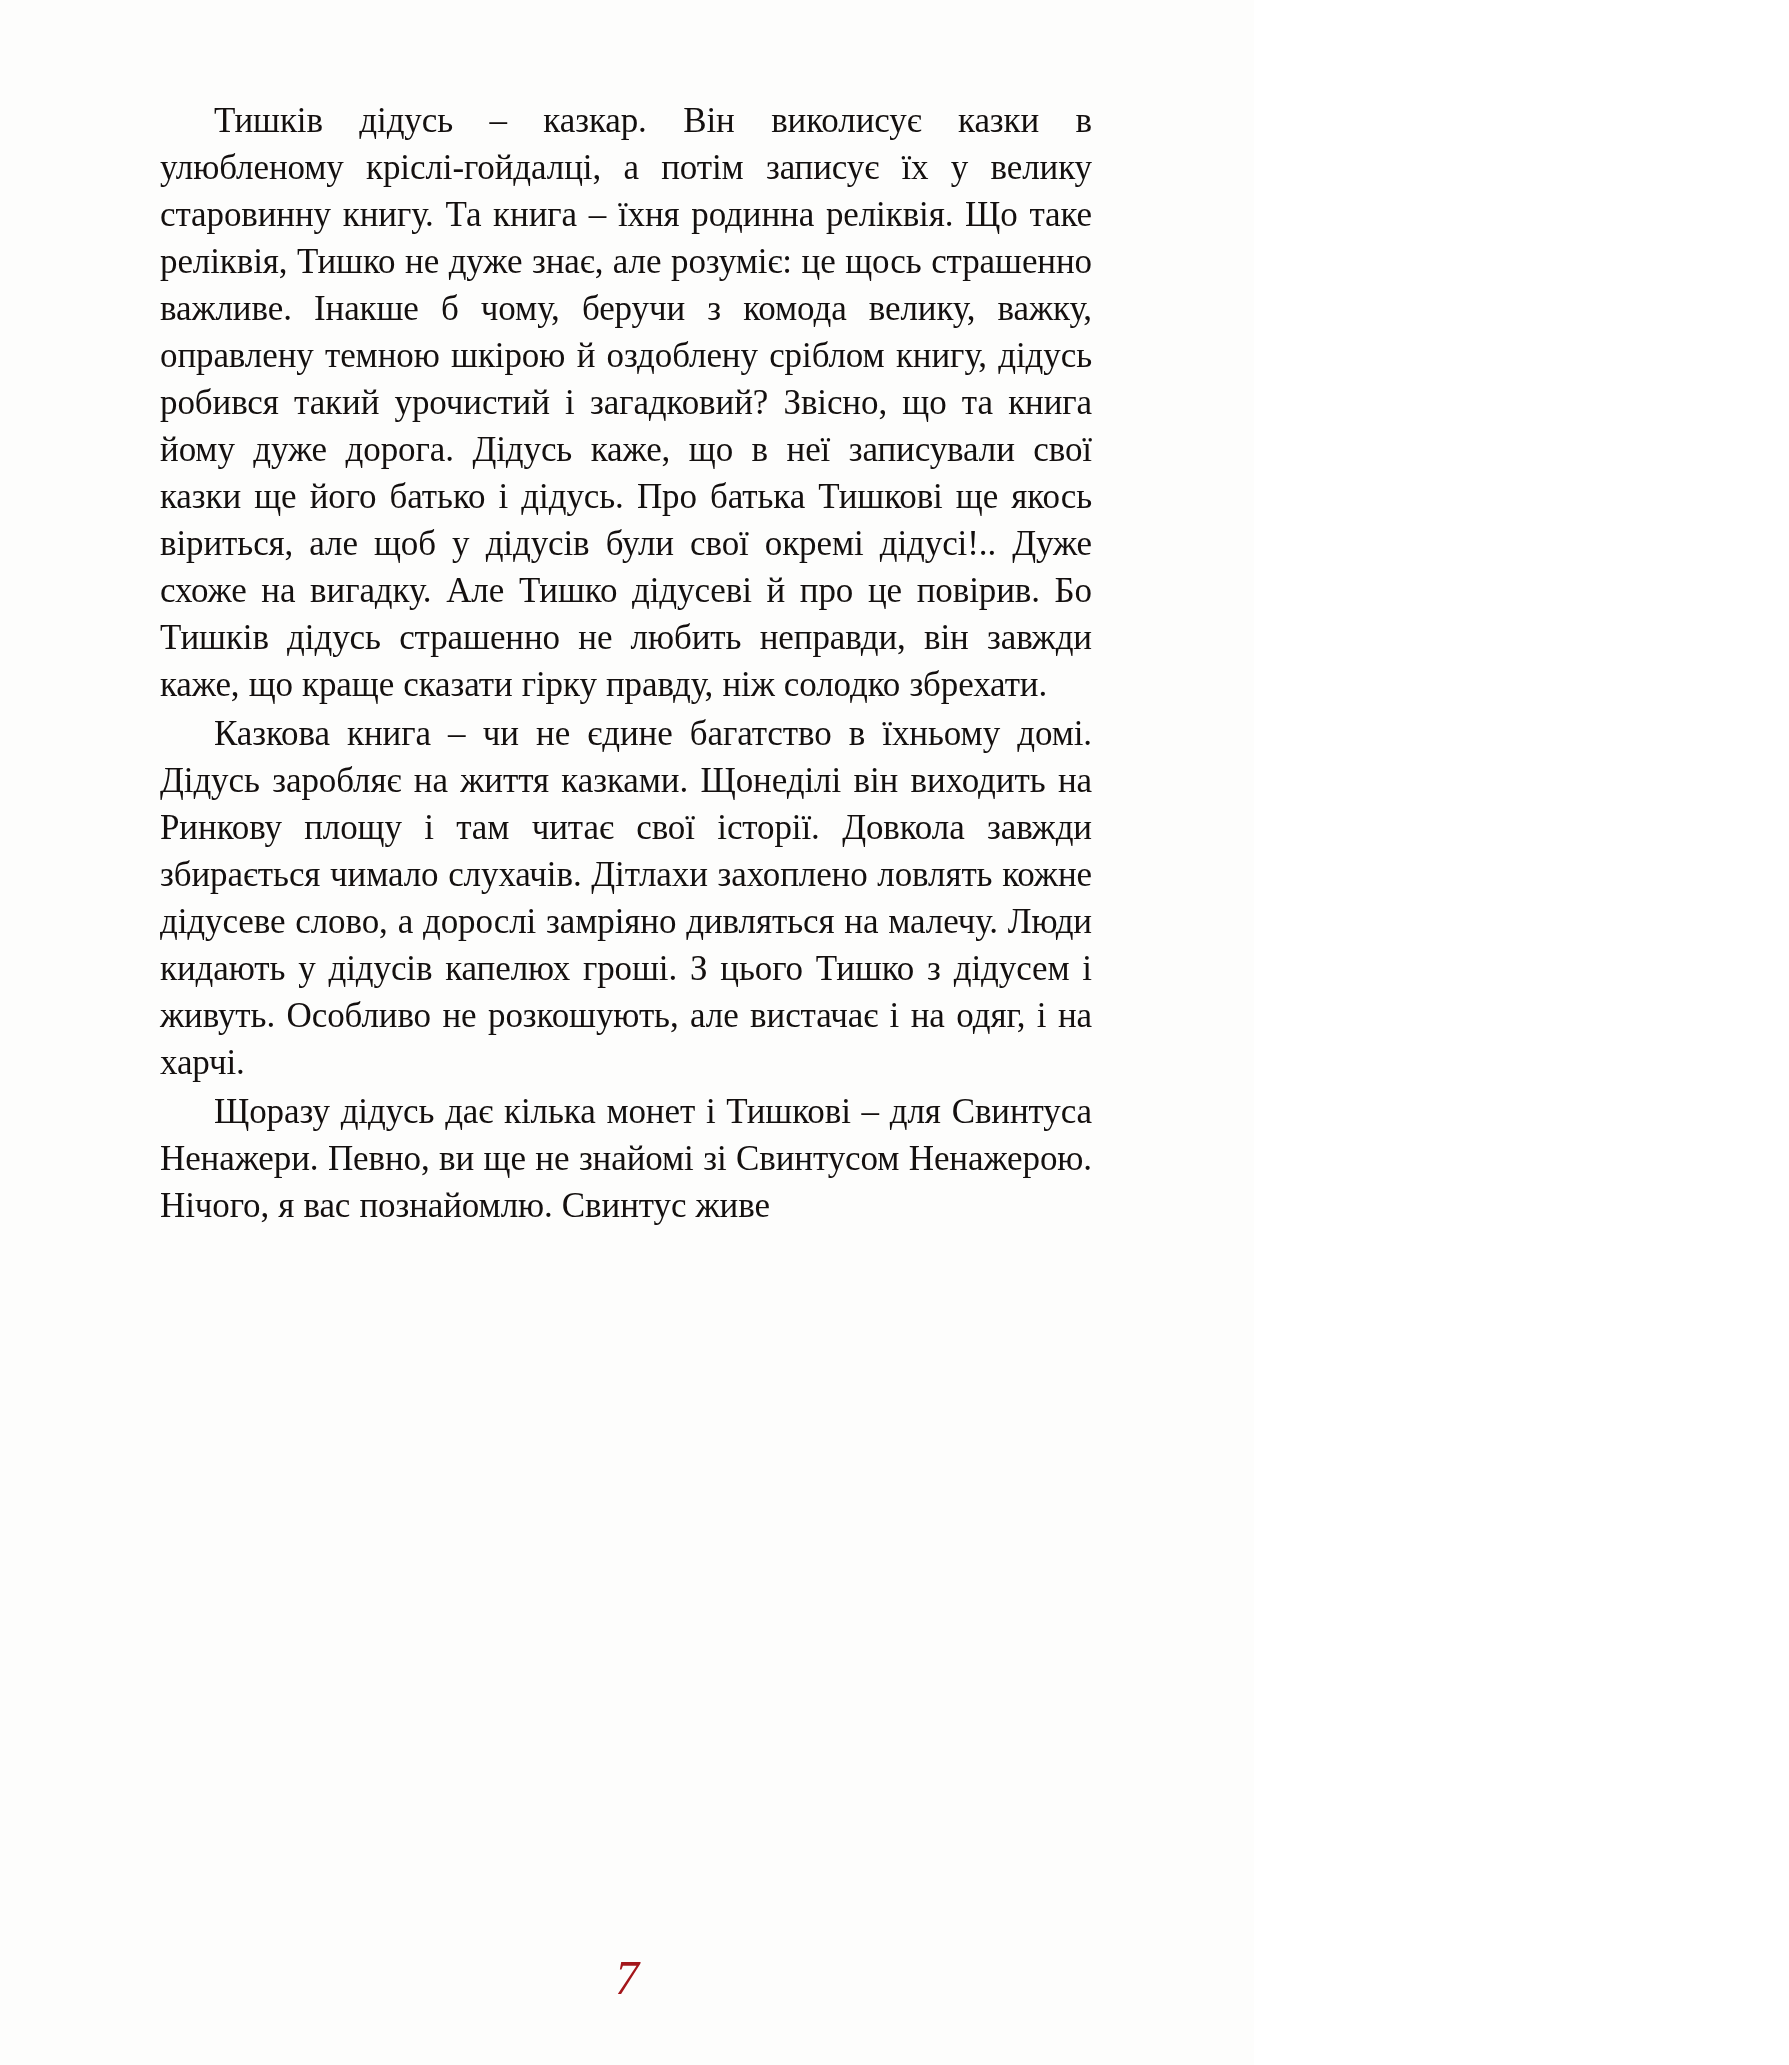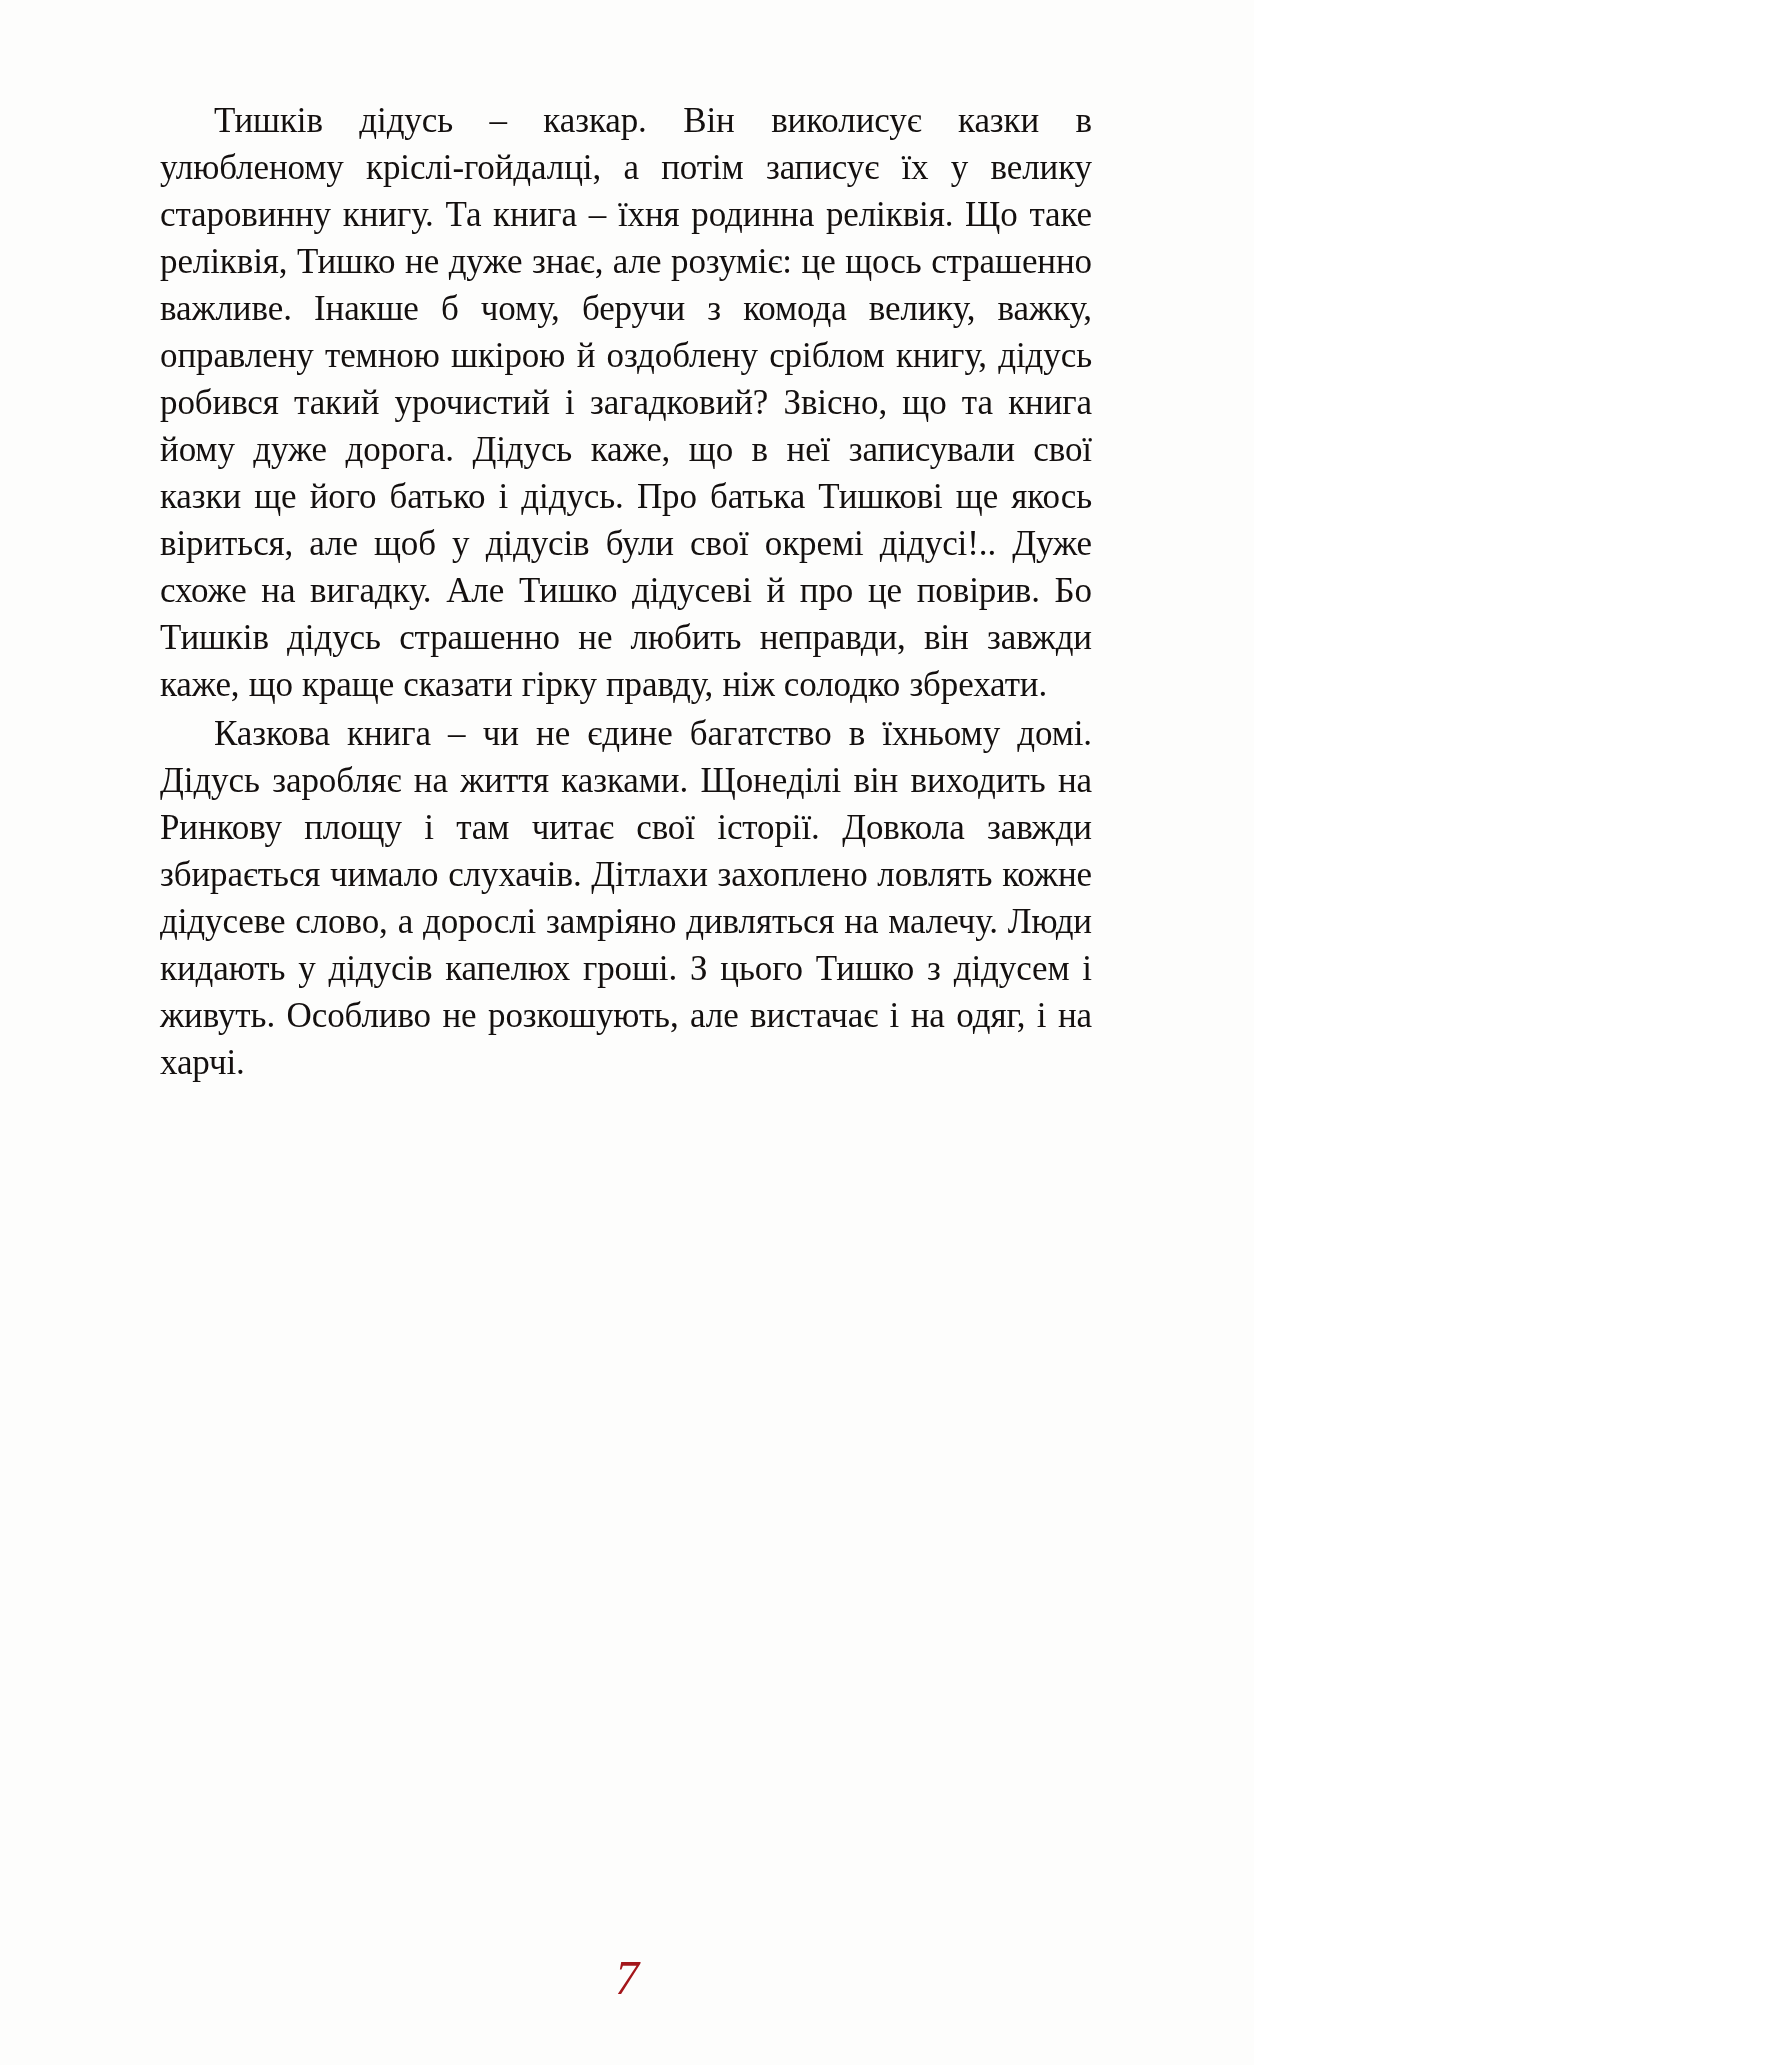--- a/index.html
+++ b/index.html
@@ -66,19 +66,20 @@
 </style>
 </head>
 <body>
 
 <div id="page">
   <div id="page-sheet">
 
     <div id="text-block">
       <p class="body-par">Тишків дідусь – казкар. Він виколисує казки в улюбленому кріслі-гойдалці, а потім записує їх у велику старовинну книгу. Та книга – їхня родинна реліквія. Що таке реліквія, Тишко не дуже знає, але розуміє: це щось страшенно важливе. Інакше б чому, беручи з комода велику, важку, оправлену темною шкірою й оздоблену сріблом книгу, дідусь робився такий урочистий і загадковий? Звісно, що та книга йому дуже дорога. Дідусь каже, що в неї записували свої казки ще його батько і дідусь. Про батька Тишкові ще якось віриться, але щоб у дідусів були свої окремі дідусі!.. Дуже схоже на вигадку. Але Тишко дідусеві й про це повірив. Бо Тишків дідусь страшенно не любить неправди, він завжди каже, що краще сказати гірку правду, ніж солодко збрехати.</p>
       <p class="body-par">Казкова книга – чи не єдине багатство в їхньому домі. Дідусь зароб­ляє на життя казками. Щонеділі він виходить на Ринкову площу і там читає свої історії. Довкола завжди збирається чимало слухачів. Дітлахи захоплено ловлять кожне дідусеве слово, а дорослі замріяно дивляться на малечу. Люди кидають у дідусів капелюх гроші. З цього Тишко з дідусем і живуть. Особливо не розкошують, але вистачає і на одяг, і на харчі.</p>
+      <p class="body-par">Щоразу дідусь дає кілька монет і Тишкові – для Свинтуса Ненажери. Певно, ви ще не знайомі зі Свинтусом Ненажерою. Нічого, я вас познайомлю. Свинтус живе</p>
     </div>
 
     <div id="folio">7</div>
 
   </div>
 </div>
 
 
 </body></html>

